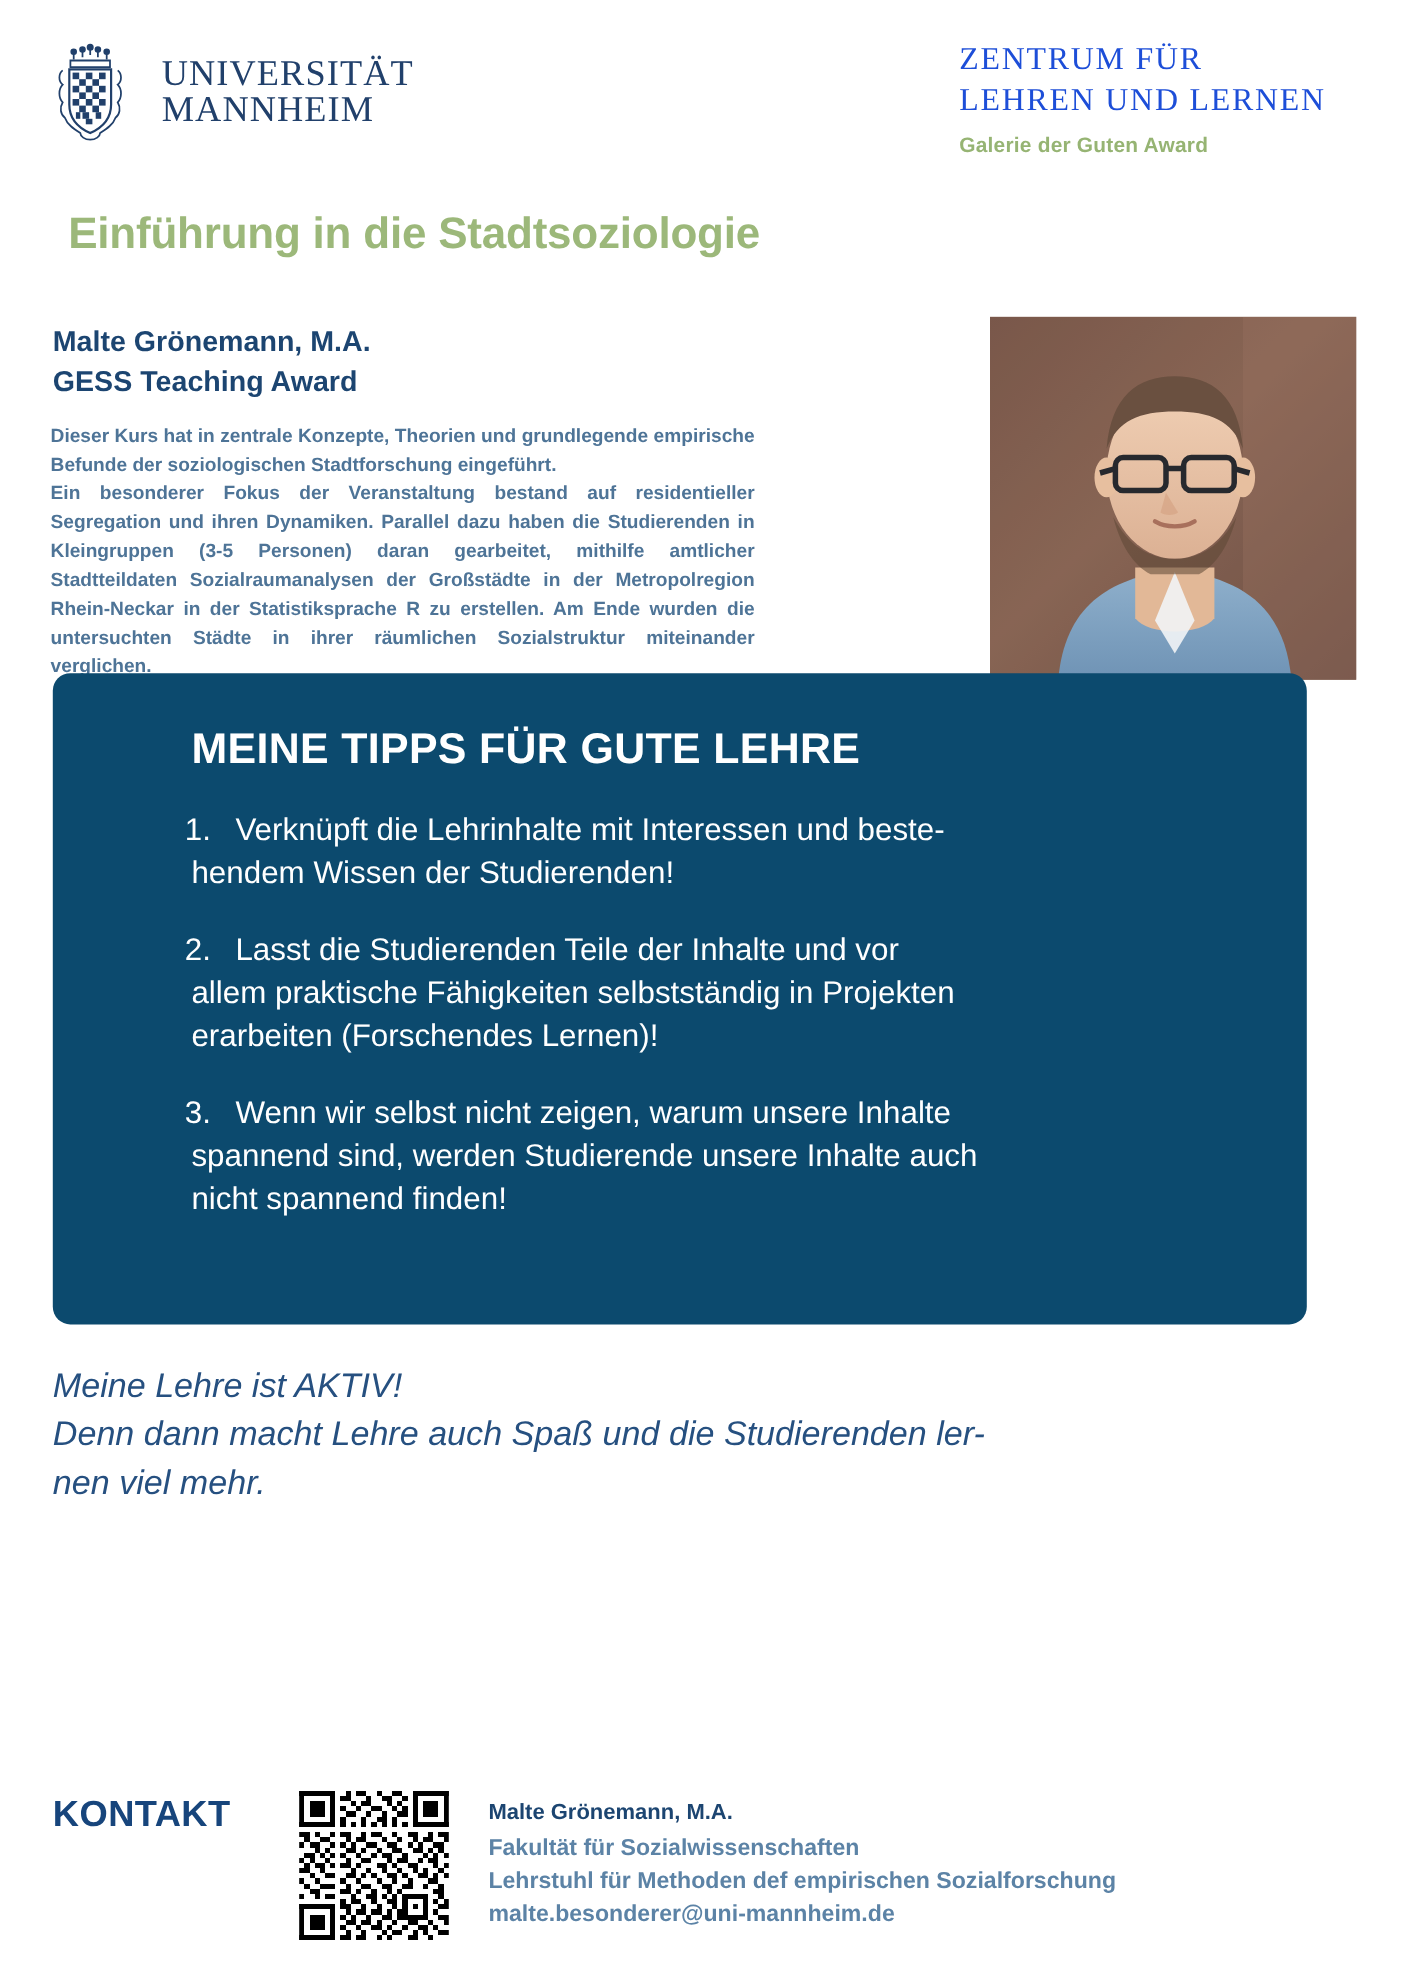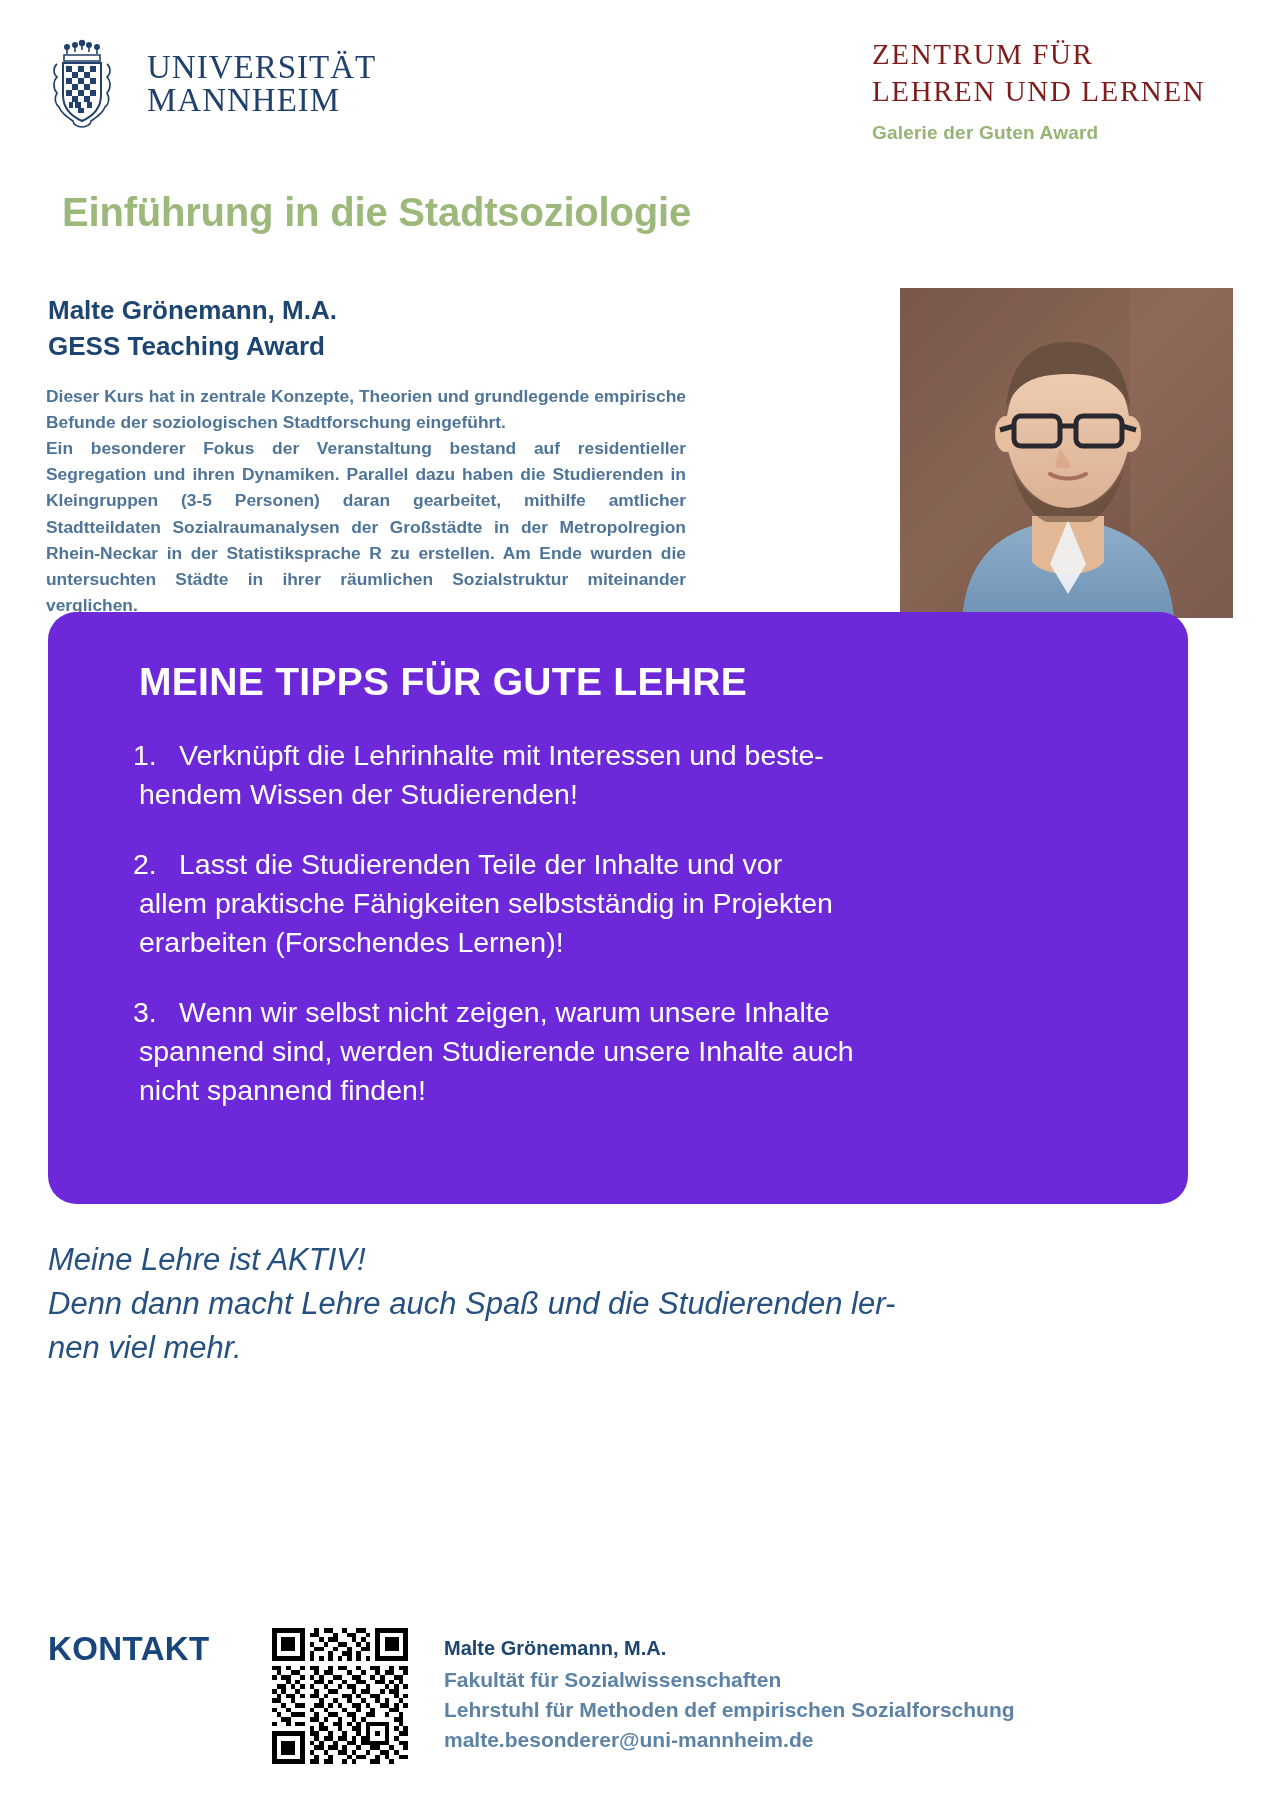--- a/index.html
+++ b/index.html
@@ -62,21 +62,21 @@
   .zll {
     position: absolute;
     right: 48px;
     top: 8px;
     text-align: left;
     width: 360px;
   }
   .zll .zl-line {
     font-family: "Liberation Serif", serif;
     font-size: 29px;
-    color: #7f1d1d;
+    color: #1d4ed8;
     letter-spacing: 1.6px;
     line-height: 1.28;
     display: block;
     white-space: nowrap;
   }
   .zll .zl-sub {
     margin-top: 12px;
     font-size: 19px;
     font-weight: bold;
     color: #96b473;
@@ -136,24 +136,24 @@
   }
   .portrait svg { display: block; }
 
   
   .tips-box {
     position: absolute;
     left: 48px;
     top: 612px;
     width: 1140px;
     height: 592px;
-    background: #6d28d9;
-    border-radius: 28px;
+    background: #0c4a6e;
+    border-radius: 16px;
     box-sizing: border-box;
-    padding: 36px 54px 0 33px;
+    padding: 36px 54px 0 68px;
   }
   .tips-heading {
     font-size: 39px;
     font-weight: bold;
     color: #ffffff;
     letter-spacing: 0.3px;
     margin: 12px 0 0 58px;
   }
   .tips-list {
     margin: 32px 0 0 0;

